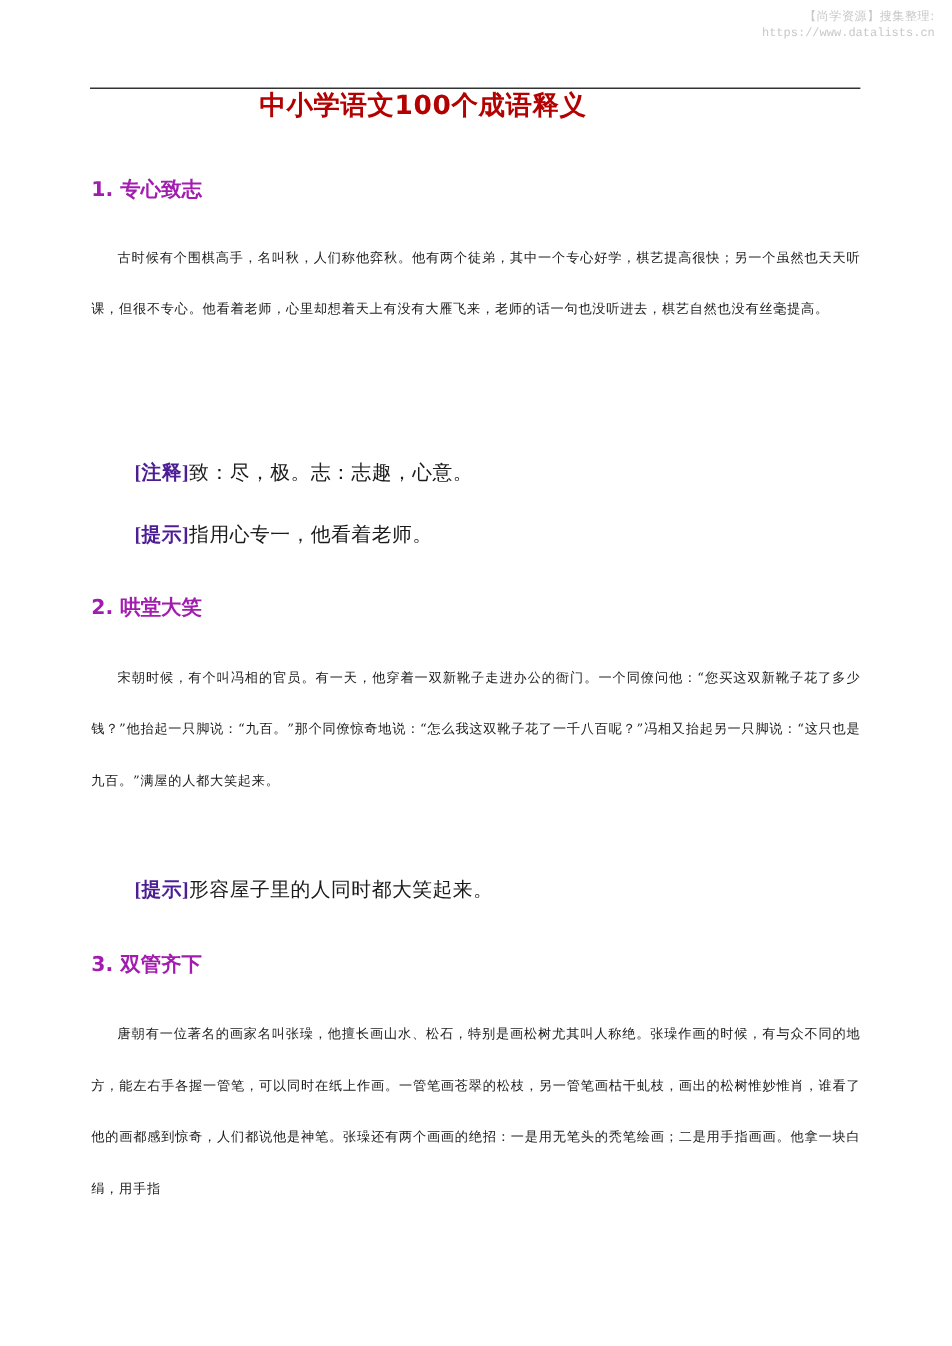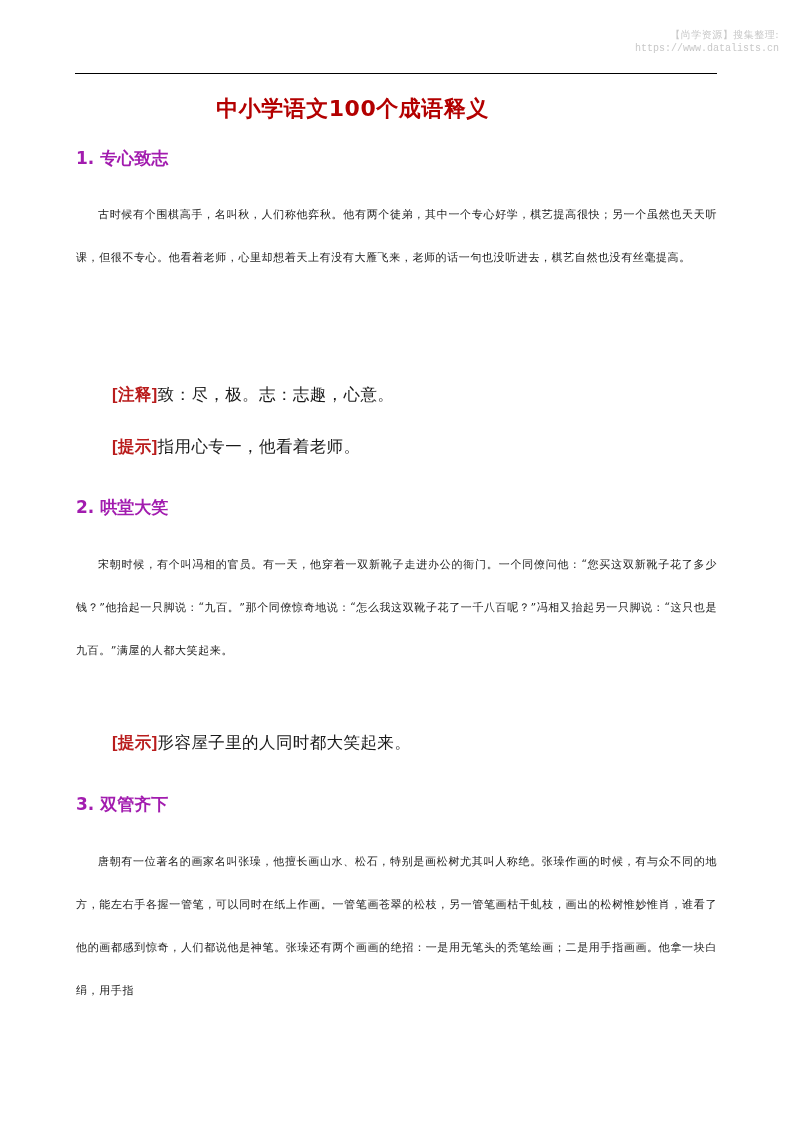--- a/index.html
+++ b/index.html
@@ -1,34 +1,34 @@
 <!DOCTYPE html>
 <html><head>
 <meta charset="utf-8">
 <style>
   html, body { margin: 0; padding: 0; background: #ffffff; }
   body { width: 793px; height: 1122px; position: relative; overflow: hidden;
          font-family: "DejaVu Serif", "Liberation Serif", serif; color: #1a1a1a; }
-  .watermark { position: absolute; right: 14px; top: 28px; text-align: right;
+  .watermark { position: absolute; right: 14px; top: 8px; text-align: right;
                color: #c8c8c8; font-size: 10px; line-height: 14px; }
   .watermark .wm-line1 { font-family: "DejaVu Sans", sans-serif; letter-spacing: 0.5px; }
   .watermark .wm-line2 { font-family: Liberation Mono, monospace; font-size: 10px; }
   .rule { position: absolute; left: 75px; width: 642px; top: 73px; height: 0;
           border-top: 1.5px solid #000; }
-  .doc-title { position: absolute; left: 0; width: 705px; top: 94px; text-align: center;
+  .doc-title { position: absolute; left: 0; width: 705px; top: 74px; text-align: center;
                color: #b30000; font-family: "DejaVu Sans", "Liberation Sans", sans-serif;
                font-weight: bold; font-size: 22px; line-height: 30px; letter-spacing: 0.5px; }
   .content { position: absolute; left: 76px; width: 641px; top: 0; }
   .heading { position: absolute; left: 0; color: #a21caf;
              font-family: "DejaVu Sans", "Liberation Sans", sans-serif; font-weight: bold;
              font-size: 17px; line-height: 26px; }
   .para { position: absolute; left: 0; width: 641px; font-size: 11px; line-height: 43px;
           text-indent: 2em; text-align: justify; letter-spacing: 0.6px; margin: 0; }
   .note { position: absolute; left: 36px; font-size: 16.5px; line-height: 26px; letter-spacing: 0.4px; }
-  .tag { color: #b91c1c; font-weight: bold; font-family: Liberation Sans, sans-serif; }
+  .tag { color: #4c1d95; font-weight: bold; font-family: Liberation Serif, serif; }
 </style>
 </head>
 <body>
 
 <div>
   <div class="watermark">
     <div class="wm-line1">【尚学资源】搜集整理:</div>
     <div class="wm-line2">https://www.datalists.cn</div>
   </div>
 

